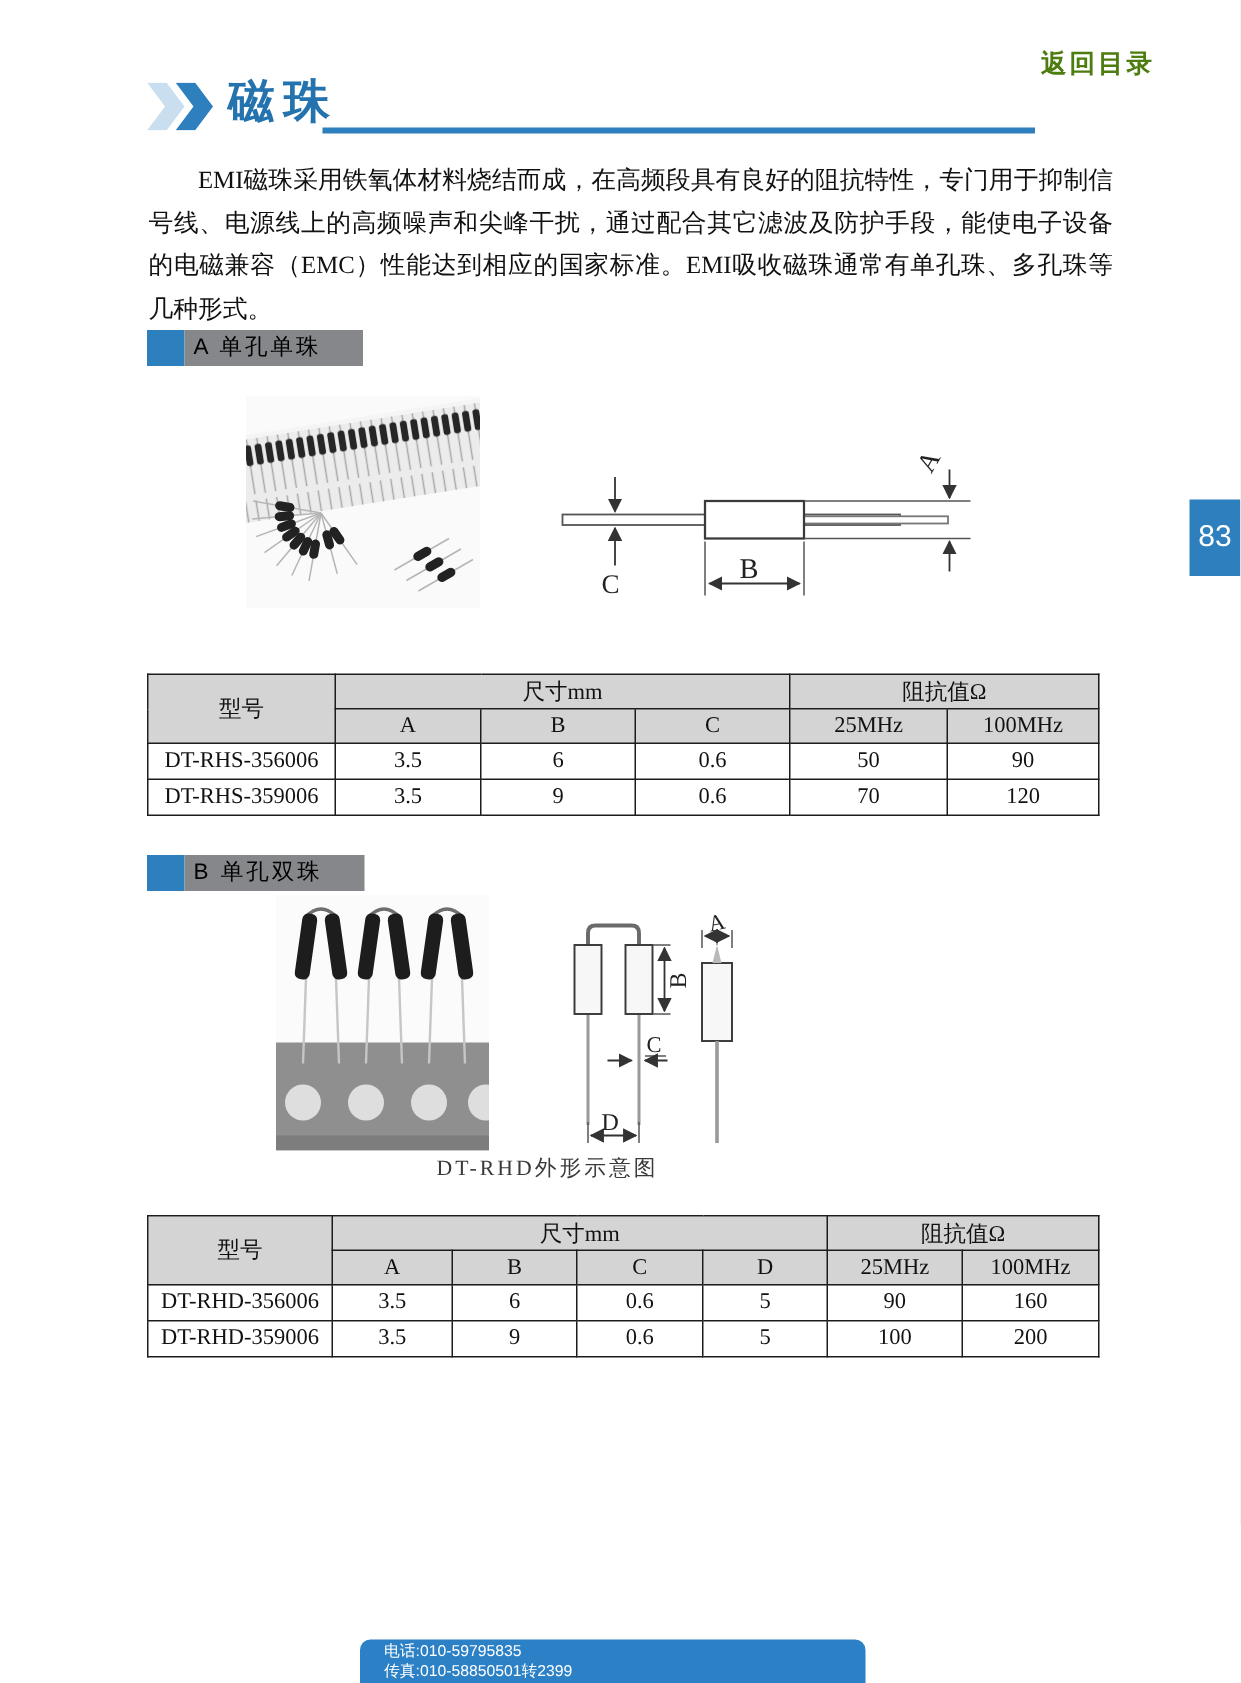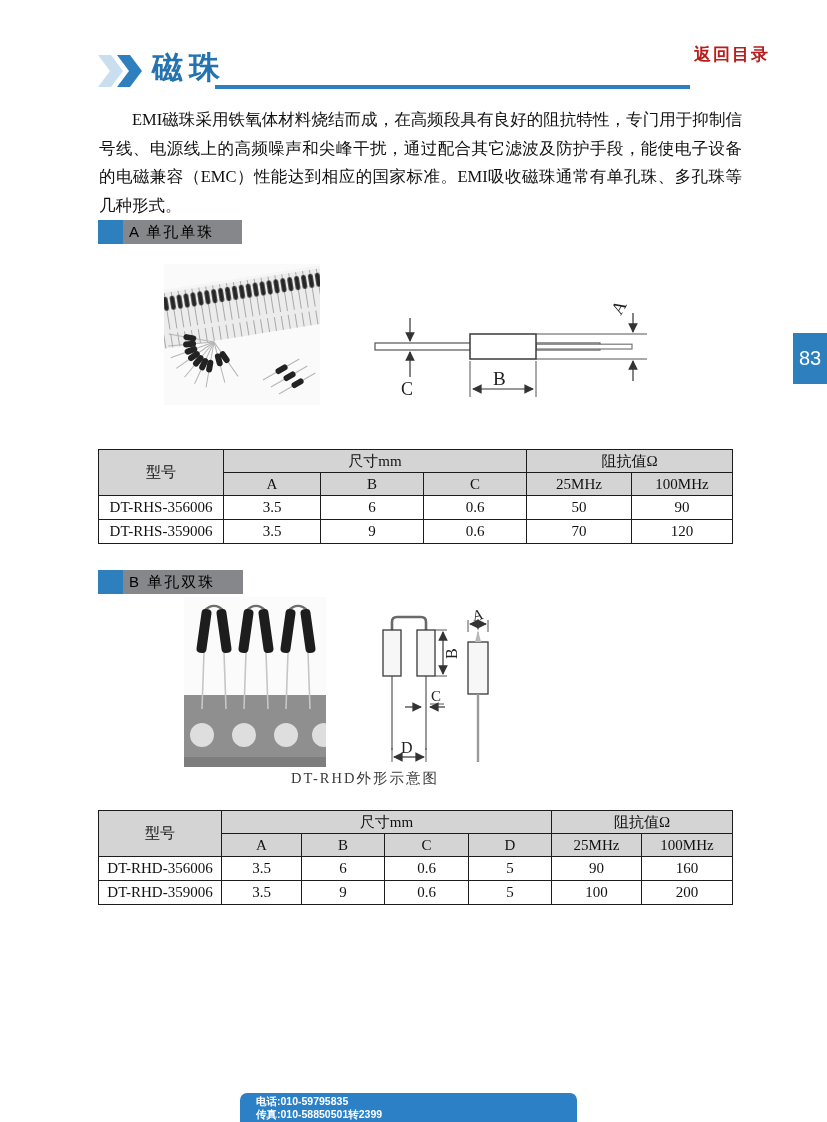--- a/index.html
+++ b/index.html
@@ -4,22 +4,22 @@
 <style>
   * { margin:0; padding:0; box-sizing:border-box; }
   html,body { background:#e9e9e9; }
   body { font-family:"Liberation Sans","DejaVu Sans",sans-serif; }
   .page {
     position:relative; width:827px; height:1122px; margin:0 auto;
     background:#ffffff; overflow:hidden;
   }
   
   .back-link {
-    position:absolute; top:43px; right:57px;
-    color:#b91c1c; font-size:17px; font-weight:bold; letter-spacing:2px; cursor:pointer;
+    position:absolute; top:31px; right:57px;
+    color:#4d7c0f; font-size:17px; font-weight:bold; letter-spacing:2px; cursor:pointer;
   }
   .chevron { position:absolute; top:55px; width:25px; height:32px;
     clip-path:polygon(0 0,52% 0,100% 50%,52% 100%,0 100%,48% 50%); }
   .chevron.light { left:98px; background:#c9dff0; }
   .chevron.dark  { left:117px; background:#2e7fbe; }
   .page-title {
     position:absolute; left:152px; top:47px;
     color:#2573ae; font-size:31px; font-weight:bold; letter-spacing:6px;
   }
   .title-rule { position:absolute; left:215px; top:85px; width:475px; height:4px; background:#2e7fbe; }
@@ -60,21 +60,21 @@
     background:#2e7fbe; color:#fff; font-size:20px;
     display:flex; align-items:center; justify-content:center;
   }
   
   .footer {
     position:absolute; left:240px; top:1093px; width:337px; height:29px;
     background:#2b80c6; border-radius:7px 7px 0 0;
     color:#fff; font-size:10.5px; line-height:13px;
     display:flex; gap:14px; padding:2px 8px 0 16px; white-space:nowrap;
   }
-  .footer .col { display:flex; flex-direction:column;font-weight:bold; }
+  .footer .col { display:flex; flex-direction:column; }
   .footer .col.left { width:152px; }
   .footer .link { text-decoration:underline; cursor:pointer; }
   svg text { font-family:"Liberation Serif","DejaVu Serif",serif; fill:#222; }
 </style>
 </head>
 <body>
 
 <div class="page">
 
   <div class="back-link">返回目录</div>

